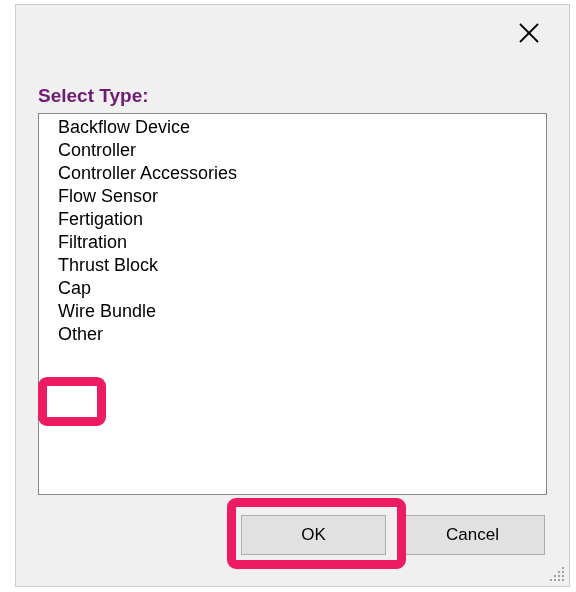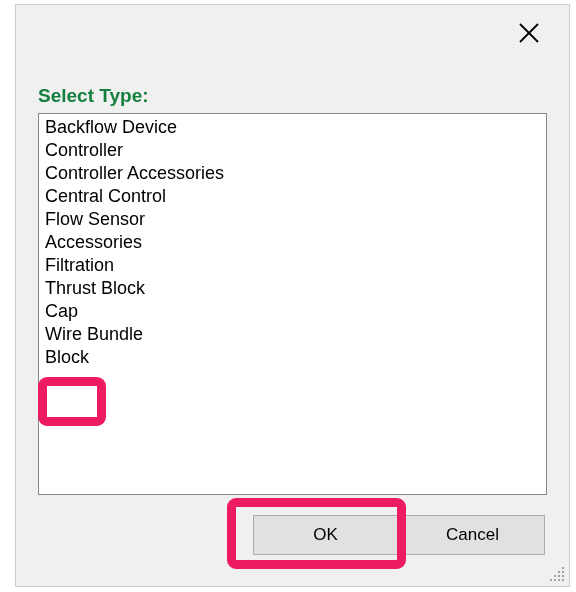--- a/index.html
+++ b/index.html
@@ -40,44 +40,45 @@
       height: 22px;
       stroke: #000;
       stroke-width: 1.8;
     }
     .content {
       padding: 0 22px;
     }
     .label {
       font-weight: bold;
       font-size: 19px;
-      color: #15803d;
+      color: #701a75;
       margin-top: 25px;
       margin-bottom: 6px;
     }
     .listbox {
       background: #fff;
       border: 1px solid #888;
       width: 100%;
       height: 382px;
       overflow: auto;
       padding: 2px 6px;
     }
     .list-item {
       font-size: 18px;
       line-height: 23px;
       color: #000;
       cursor: pointer;
       white-space: nowrap;
       user-select: none;
+      margin-left: 13px;
     }
     .button-row {
       display: flex;
       justify-content: flex-end;
-      gap: 2px;
+      gap: 14px;
       margin-top: 20px;
       padding-right: 2px;
     }
     .btn {
       width: 145px;
       height: 40px;
       background: #e1e1e1;
       border: 1px solid #adadad;
       font-size: 17px;
       color: #000;
@@ -124,28 +125,27 @@
       </svg>
     </div>
   </div>
 
   <div class="content">
     <div class="label">Select Type:</div>
     <div class="listbox" id="listbox">
         <div class="list-item">Backflow Device</div>
         <div class="list-item">Controller</div>
         <div class="list-item">Controller Accessories</div>
-        <div class="list-item">Central Control</div>
         <div class="list-item">Flow Sensor</div>
-        <div class="list-item">Accessories</div>
+        <div class="list-item">Fertigation</div>
         <div class="list-item">Filtration</div>
         <div class="list-item">Thrust Block</div>
         <div class="list-item">Cap</div>
         <div class="list-item">Wire Bundle</div>
-        <div class="list-item">Block</div>
+        <div class="list-item">Other</div>
       </div>
 
     <div class="button-row">
       <button class="btn">OK</button>
       <button class="btn">Cancel</button>
     </div>
   </div>
 
   <div class="resize-grip">
     <svg width="16" height="16">

